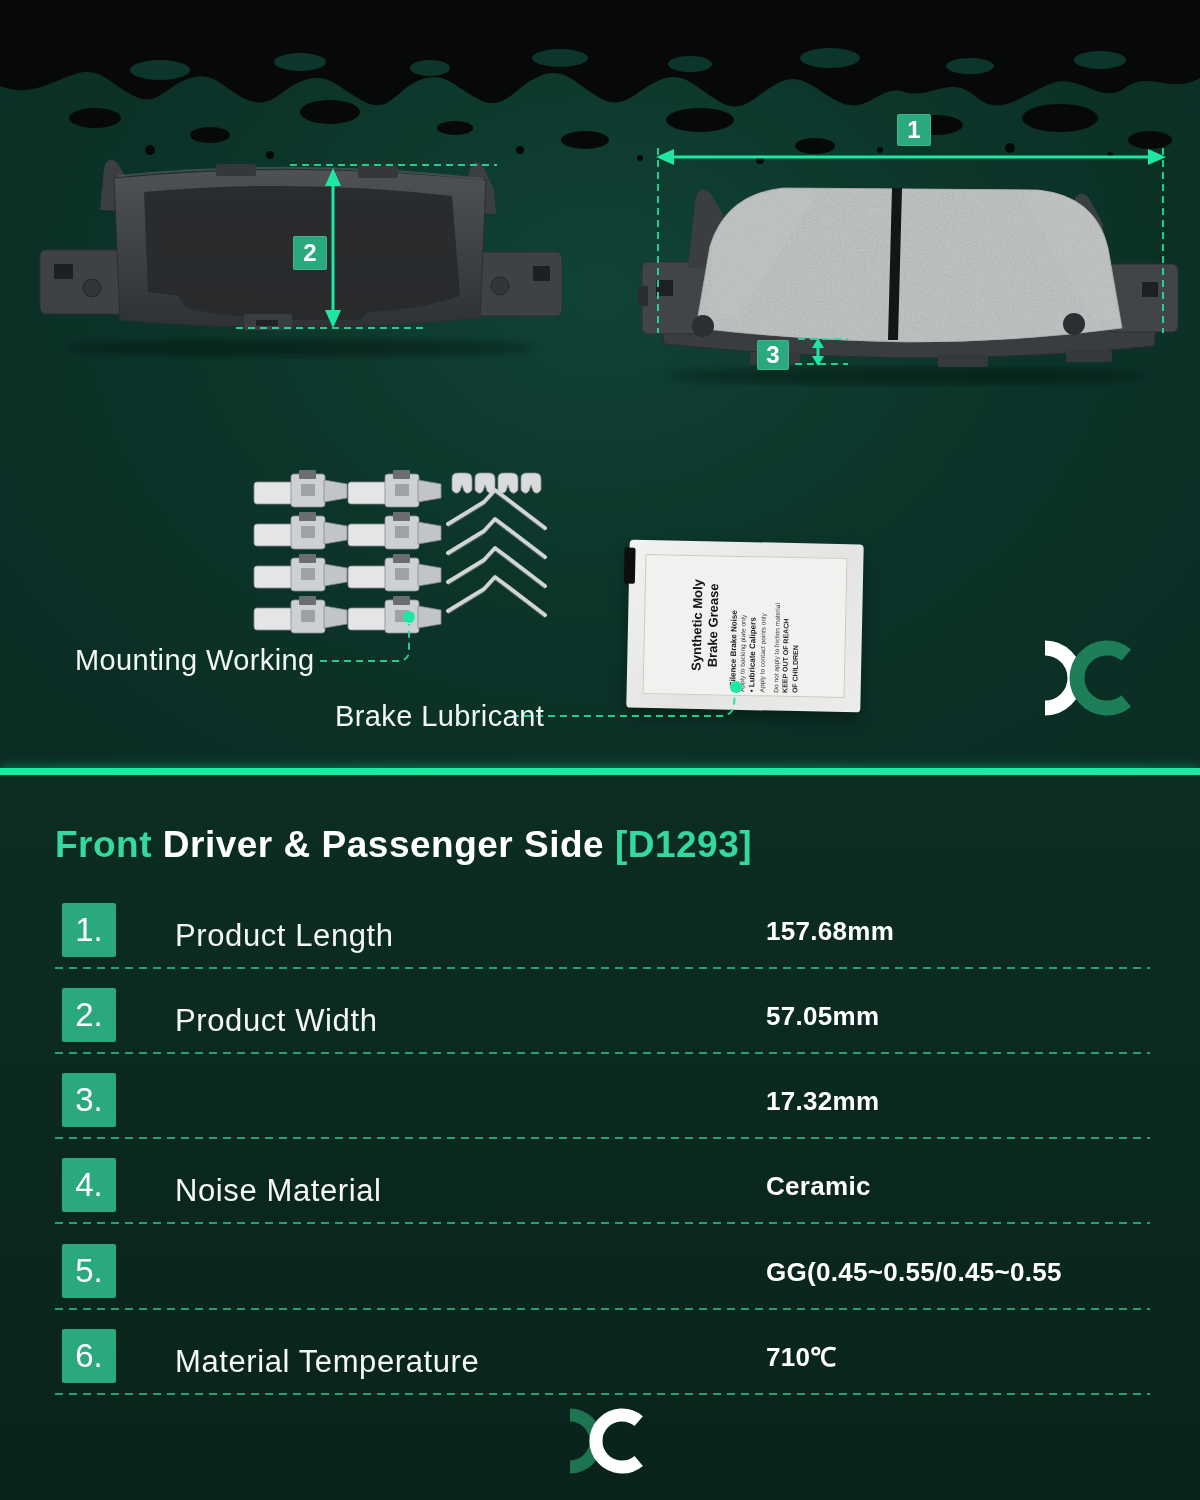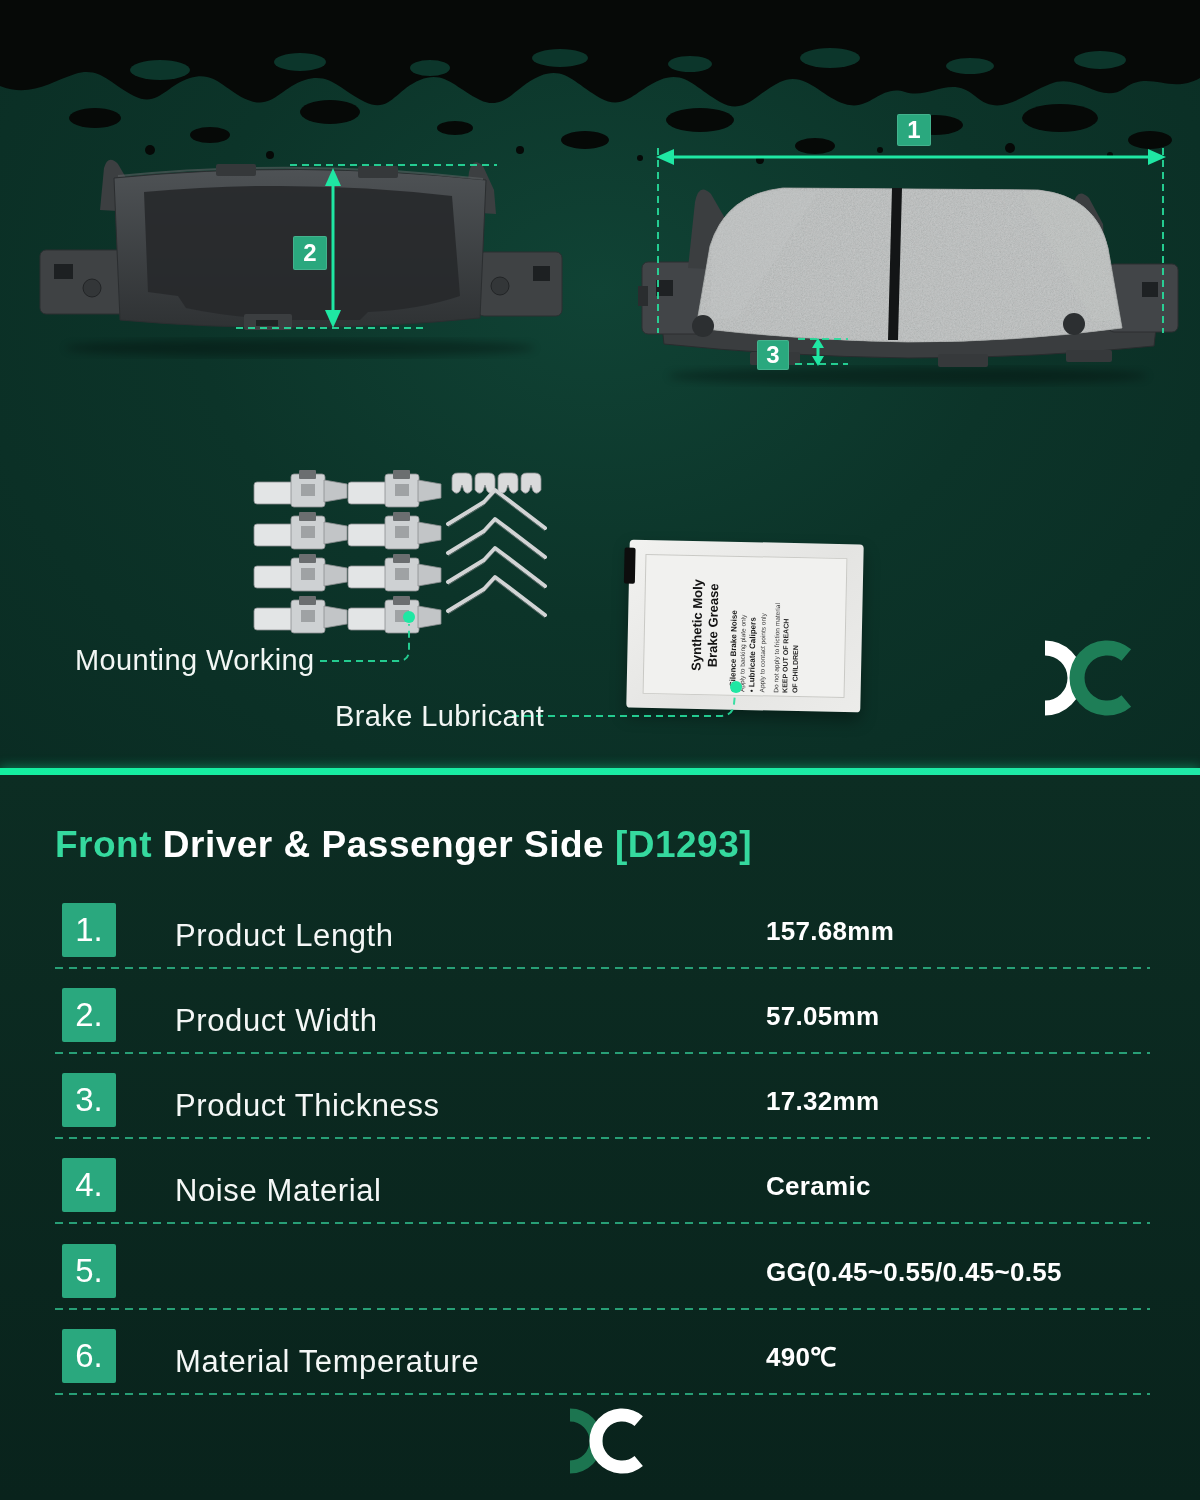--- a/index.html
+++ b/index.html
@@ -282,42 +282,41 @@
 
   <div class="spec-row" style="top:988px">
     <div class="spec-badge">2.</div>
     <div class="spec-label">Product Width</div>
     <div class="spec-value">57.05mm</div>
   </div>
   <div class="sep" style="top:1052px"></div>
 
   <div class="spec-row" style="top:1073px">
     <div class="spec-badge">3.</div>
-    <div class="spec-label">Product Thickness</div>
     <div class="spec-value">17.32mm</div>
   </div>
   <div class="sep" style="top:1137px"></div>
 
   <div class="spec-row" style="top:1158px">
     <div class="spec-badge">4.</div>
     <div class="spec-label">Noise Material</div>
     <div class="spec-value">Ceramic</div>
   </div>
   <div class="sep" style="top:1222px"></div>
 
   <div class="spec-row" style="top:1244px">
     <div class="spec-badge">5.</div>
     <div class="spec-value">GG(0.45~0.55/0.45~0.55</div>
   </div>
   <div class="sep" style="top:1308px"></div>
 
   <div class="spec-row" style="top:1329px">
     <div class="spec-badge">6.</div>
     <div class="spec-label">Material Temperature</div>
-    <div class="spec-value">490℃</div>
+    <div class="spec-value">710℃</div>
   </div>
   <div class="sep" style="top:1393px"></div>
 
   <svg class="brand-logo" style="left:540px;top:1408px" width="125" height="70" viewBox="0 0 125 70">
     <path d="M30,7 A26,26 0 0 1 30,59" fill="none" stroke="#1c7550" stroke-width="13"></path>
     <path d="M98.7,13.1 A26,26 0 1 0 98.7,52.9" fill="none" stroke="#ffffff" stroke-width="13"></path>
   </svg>
 
 </div>
 

